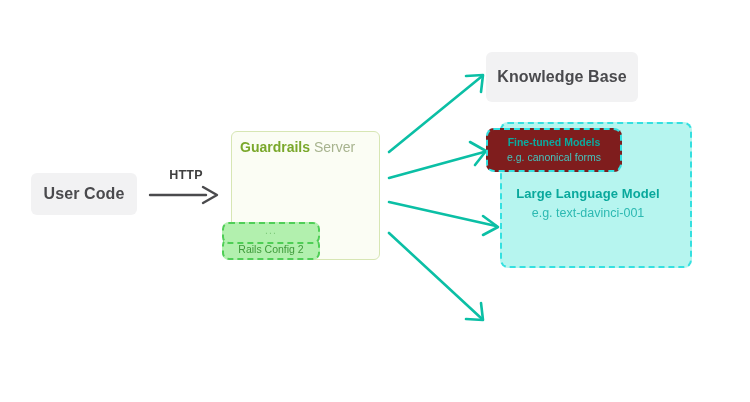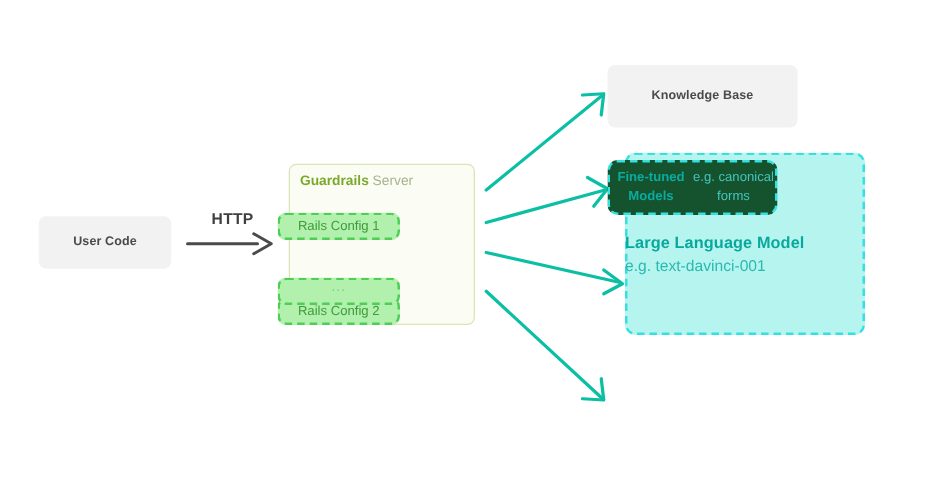--- a/index.html
+++ b/index.html
@@ -27,21 +27,21 @@
     justify-content: center;
     text-align: center;
   }
 
   
   .grey-box {
     background: #f2f2f3;
     border-radius: 6px;
   }
   .grey-title {
-    font-size: 10px;
+    font-size: 16px;
     font-weight: bold;
     color: #4a4a4d;
     letter-spacing: .1px;
     line-height: 1.35;
   }
   .grey-sub {
     font-size: 11px;
     font-weight: normal;
     color: #8a8a8f;
     line-height: 1.35;
@@ -73,21 +73,21 @@
   #guardrails-server {
     left: 231px; top: 131px; width: 149px; height: 129px;
     background: #fbfdf4;
     border: 1px solid #d7e6b4;
     border-radius: 6px;
     display: block;
   }
   #guardrails-title {
     position: absolute;
     left: 240px; top: 138px;
-    font-size: 11px;
+    font-size: 14px;
     line-height: 1.3;
     white-space: nowrap;
   }
   #guardrails-title .strong {
     font-weight: bold;
     color: #7aa82b;
   }
   #guardrails-title .light {
     font-weight: normal;
     color: #a7b38e;
@@ -124,42 +124,43 @@
     box-sizing: border-box;
     background: #b6f5ef;
     border: 2px dashed #34e0e0;
     border-radius: 8px;
     display: block;
   }
   #llm-text {
     position: absolute;
     left: 500px; top: 185px;
     width: 176px;
+    text-align: center;
   }
   #llm-title {
     font-size: 13px;
     font-weight: bold;
     color: #09a89c;
     line-height: 1.45;
     letter-spacing: .1px;
   }
   #llm-sub {
     font-size: 12.5px;
     font-weight: normal;
     color: #2cb9b2;
     line-height: 1.45;
   }
   #finetuned-box {
     left: 486px; top: 128px; width: 136px; height: 44px;
     box-sizing: border-box;
-    background: #14532d;
+    background: #7f1d1d;
     border: 2px dashed #34e0e0;
     border-radius: 8px;
     display: flex;
-    flex-direction: row;
+    flex-direction: column;
     align-items: center;
     justify-content: center;
     z-index: 3;
   }
   #finetuned-title {
     font-size: 10.5px;
     font-weight: bold;
     color: #0bab9f;
     line-height: 1.4;
   }
@@ -198,23 +199,20 @@
   <svg id="http-arrow" viewBox="0 0 76 46">
     <line x1="2" y1="27" x2="58" y2="27" stroke="#4a4a4d" stroke-width="2.4" stroke-linecap="round"></line>
     <path d="M 55 19 L 69 27 L 55 35" fill="none" stroke="#4a4a4d" stroke-width="2.4" stroke-linecap="round" stroke-linejoin="round"></path>
   </svg>
 
   <div class="node" id="guardrails-server"></div>
   <div id="guardrails-title">
     <span class="strong">Guardrails</span><span class="light">&nbsp;</span><span class="light">Server</span>
   </div>
 
-  <div class="config-pill" id="config-1">
-    <span>Rails Config 1</span>
-  </div>
   <div class="config-pill" id="config-2">
     <span>Rails Config 2</span>
   </div>
   <div class="config-pill" id="config-3">
     <span class="ellipsis">...</span>
   </div>
 
   <svg id="teal-arrows" viewBox="0 0 750 402">
     <g stroke="#0bbfa5" stroke-width="2.6" fill="none" stroke-linecap="round" stroke-linejoin="round">
 

